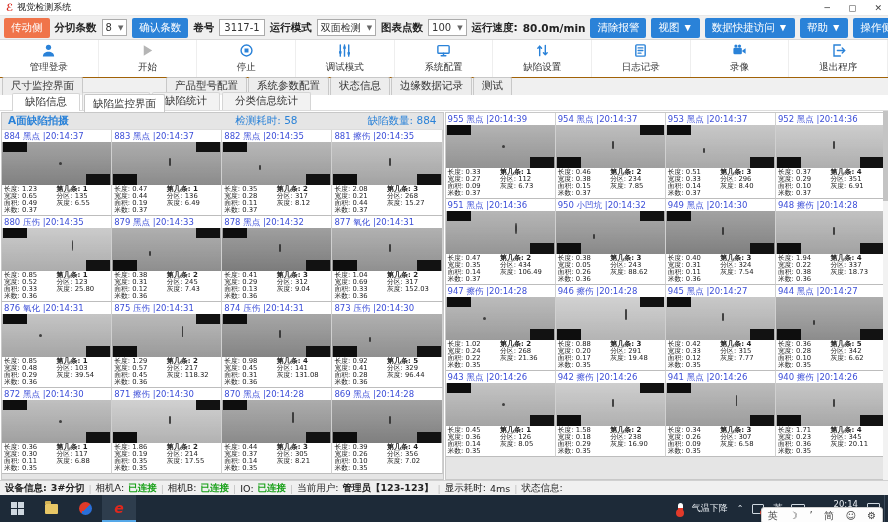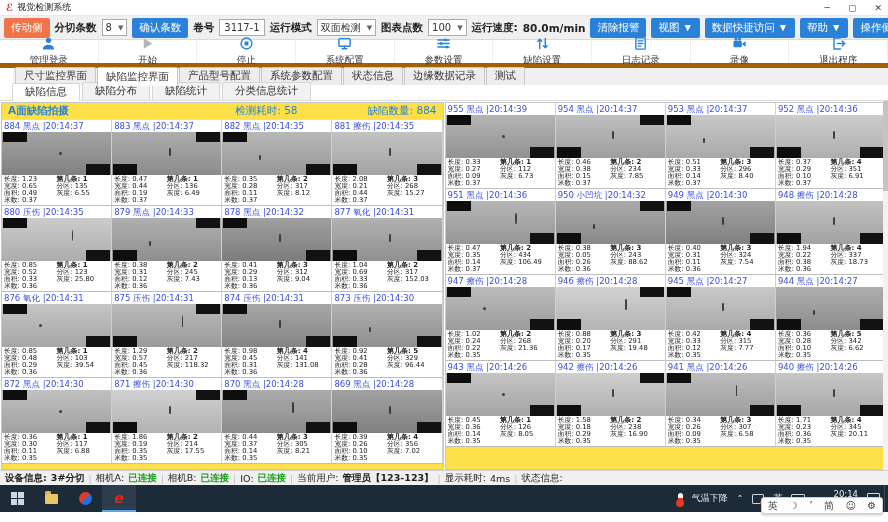--- a/index.html
+++ b/index.html
@@ -11,33 +11,33 @@
 
   .ctrl-row { height:24px; background:#f0f0f0; border-bottom:1px solid #d9d9d9; display:flex; align-items:center; padding:0 4px; gap:5px; font-size:10.5px; white-space:nowrap; }
   .lbl { font-weight:bold; color:#222; }
   .btn-orange { background:#f0744a; color:#fff; border:none; padding:3px 7px; font-size:10.5px; border-radius:2px; }
   .btn-blue { background:#2a82d8; color:#fff; border:none; padding:3px 7px; font-size:10.5px; border-radius:2px; }
   .sel { background:#fff; border:1px solid #ababab; height:17px; display:inline-flex; align-items:center; padding:0 3px; font-size:10px; color:#333; }
   .sel .car { margin-left:auto; color:#666; font-size:7px; padding-left:6px; }
   .inp { background:#fff; border:1px solid #ababab; height:17px; display:inline-flex; align-items:center; padding:0 4px; font-size:10px; color:#333; }
   .spd { font-weight:bold; }
 
-  .action-row { height:28px; background:#fff; border-bottom:5px solid #a16207; display:flex;font-family:Liberation Serif, serif; }
+  .action-row { height:38px; background:#fff; border-bottom:1px solid #a16207; display:flex;font-family:Liberation Serif, serif; }
   .action { flex:1; display:flex; flex-direction:column; align-items:center; justify-content:center; gap:1px; border-right:1px solid #eee; font-size:9.5px; color:#333; cursor:default; }
   .action svg { width:17px; height:15px; }
 
-  .tab-row { height:17px; background:#f0f0f0; display:flex; align-items:flex-end; padding-left:2px; font-size:10.5px;margin-left:13px; }
+  .tab-row { height:17px; background:#f0f0f0; display:flex; align-items:flex-end; padding-left:2px; font-size:10.5px; }
   .tab { padding:1px 8px 2px; border:1px solid #c8c8c8; border-bottom:none; background:#ededed; margin-right:1px; color:#333; border-radius:2px 2px 0 0; }
-  .tab.active { background:#fff; position:relative; top:1px; padding-top:2px; }
+  .tab.active { background:#fff; position:relative; top:18px; padding-top:2px; }
   .subtab-row { height:16px; background:#fff; display:flex; align-items:flex-end; padding-left:12px; font-size:10.5px; border-bottom:1px solid #dcdcdc; }
   .subtab { padding:1px 12px 2px; border:1px solid #d5d5d5; border-bottom:none; background:#f2f2f2; margin-right:2px; color:#333; border-radius:2px 2px 0 0; }
   .subtab.active { background:#fff; position:relative; top:1px;text-align:right; }
 
   .main { height:369px; display:flex; padding:1px 1px 0 1px; gap:1px; position:relative; }
-  .panel { width:50%; border:1px solid #c8c8c8; background:#fde047; display:flex; flex-direction:column; }
+  .panel { width:50%; border:1px solid #c8c8c8; background:#e5e5e5; display:flex; flex-direction:column; }
   .panel-head { height:17px; display:flex; align-items:center; padding:0 6px; font-size:10.5px; border-bottom:1px solid #dcdcdc; }
   .panel-title { color:#2a82d8; font-weight:bold; }
   .panel-mid { margin-left:auto; margin-right:70px; color:#2a82d8; }
   .panel-right { color:#2a82d8;text-align:center; }
   .grid { flex:1; display:grid; grid-template-columns:repeat(4,1fr); grid-auto-rows:86px; }
   .cell { border-right:1px solid #d0d0d0; border-bottom:1px solid #bdbdbd; display:flex; flex-direction:column; overflow:hidden; background:#fff; }
   .cell-head { height:12px; font-size:8.5px; color:#3c4ed8; padding:1px 2px 0; white-space:nowrap; overflow:hidden; }
   .thumb { height:45px; position:relative; background:#9a9a9a; }
   .thumb::before { content:""; position:absolute; left:1px; bottom:0; width:22%; height:24%; background:#0e0e0e; }
   .thumb::after { content:""; position:absolute; right:1px; bottom:0; width:22%; height:24%; background:#121212; }
@@ -142,33 +142,33 @@
     </div>
     <div class="action">
       <span><svg viewBox="0 0 16 16">
           <circle cx="8" cy="8" r="5.8" stroke="#2a82d8" stroke-width="1.5" fill="none" stroke-linecap="round"></circle>
           <rect x="5.9" y="5.9" width="4.2" height="4.2" fill="#2a82d8"></rect>
         </svg></span>
       <span>停止</span>
     </div>
     <div class="action">
       <span><svg viewBox="0 0 16 16">
+          <path d="M3.5 2v12M8 2v12M12.5 2v12" stroke="#2a82d8" stroke-width="1.5" fill="none" stroke-linecap="round"></path>
+          <rect x="2.2" y="8.7" width="2.6" height="2.6" fill="#2a82d8"></rect>
+          <rect x="6.7" y="3.7" width="2.6" height="2.6" fill="#2a82d8"></rect>
+          <rect x="11.2" y="9.7" width="2.6" height="2.6" fill="#2a82d8"></rect>
+        </svg></span>
+      <span>调试模式</span>
+    </div>
+    <div class="action">
+      <span><svg viewBox="0 0 16 16">
           <rect x="2" y="2.8" width="12" height="8.2" rx="1" stroke="#2a82d8" stroke-width="1.5" fill="none" stroke-linecap="round"></rect>
           <path d="M8 11v2.4M5.5 13.6h5" stroke="#2a82d8" stroke-width="1.5" fill="none" stroke-linecap="round"></path>
         </svg></span>
       <span>系统配置</span>
-    </div>
-    <div class="action">
-      <span><svg viewBox="0 0 16 16">
-          <path d="M2 4.2h12M2 8h12M2 11.8h12" stroke="#2a82d8" stroke-width="1.5" fill="none" stroke-linecap="round"></path>
-          <rect x="8.8" y="2.9" width="2.6" height="2.6" fill="#2a82d8"></rect>
-          <rect x="4.2" y="6.7" width="2.6" height="2.6" fill="#2a82d8"></rect>
-          <rect x="10.2" y="10.5" width="2.6" height="2.6" fill="#2a82d8"></rect>
-        </svg></span>
-      <span>参数设置</span>
     </div>
     <div class="action">
       <span><svg viewBox="0 0 16 16">
           <path d="M5 13.5V3.5M5 3.5L3 5.6M5 3.5l2 2.1" stroke="#2a82d8" stroke-width="1.5" fill="none" stroke-linecap="round"></path>
           <path d="M11 2.5v10M11 12.5l-2-2.1M11 12.5l2-2.1" stroke="#2a82d8" stroke-width="1.5" fill="none" stroke-linecap="round"></path>
         </svg></span>
       <span>缺陷设置</span>
     </div>
     <div class="action">
       <span><svg viewBox="0 0 16 16">

